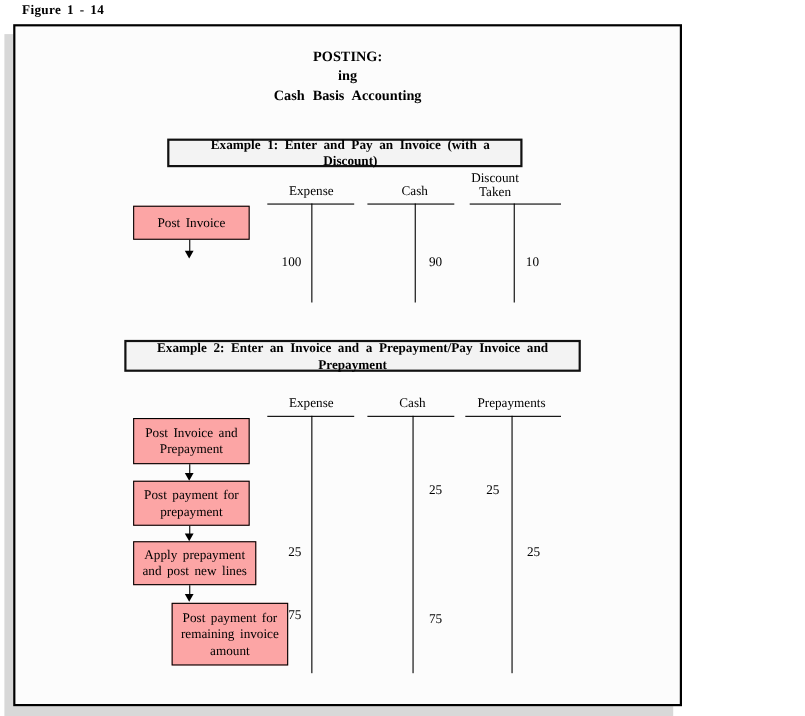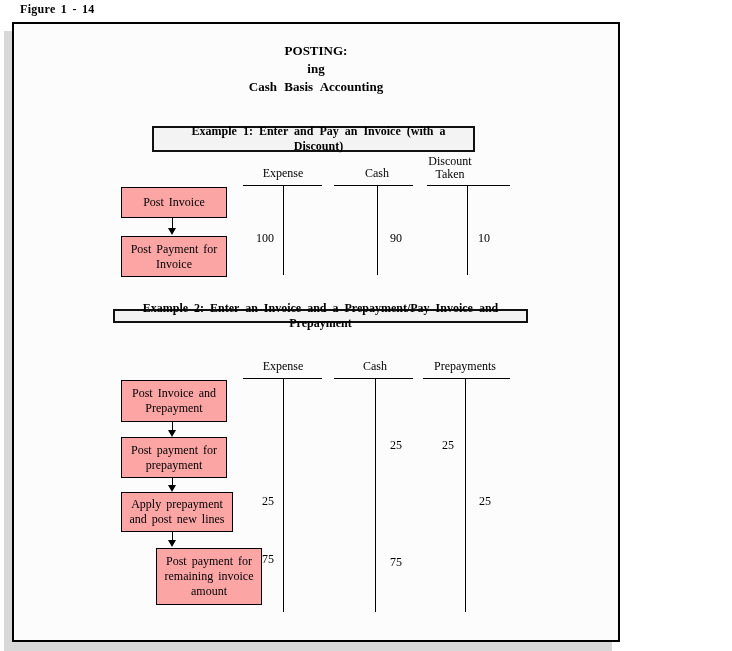--- a/index.html
+++ b/index.html
@@ -60,38 +60,37 @@
     <div>POSTING:</div>
     <div>ing</div>
     <div>Cash Basis Accounting</div>
   </div>
 
   <div class="ex-header" style="left:138px;top:102px;width:323px;height:26px;padding-left:10px;">Example 1: Enter and Pay an Invoice (with a Discount)</div>
 
   <div class="flowbox" style="left:107px;top:163px;width:106px;height:31px;">Post Invoice</div>
   <div class="arrow-line" style="left:158px;top:194px;height:11px;"></div>
   <div class="arrow-head" style="left:154px;top:204px;"></div>
-  <div class="flowbox" style="left:107px;top:212px;width:106px;height:41px;">Post Payment for Invoice</div>
 
   <div class="acct-label" style="left:229px;top:143px;width:80px;">Expense</div>
   <div class="hline" style="left:229px;top:161px;width:79px;"></div>
   <div class="vline" style="left:269px;top:161px;height:90px;"></div>
   <div class="amt r" style="left:230px;top:207px;">100</div>
 
   <div class="acct-label" style="left:323px;top:143px;width:80px;">Cash</div>
   <div class="hline" style="left:320px;top:161px;width:79px;"></div>
   <div class="vline" style="left:363px;top:161px;height:90px;"></div>
   <div class="amt" style="left:376px;top:207px;">90</div>
 
   <div class="acct-label" style="left:406px;top:131px;width:60px;">Discount Taken</div>
   <div class="hline" style="left:413px;top:161px;width:83px;"></div>
   <div class="vline" style="left:453px;top:161px;height:90px;"></div>
   <div class="amt" style="left:464px;top:207px;">10</div>
 
-  <div class="ex-header" style="left:99px;top:285px;width:415px;height:14px;">Example 2: Enter an Invoice and a Prepayment/Pay Invoice and Prepayment</div>
+  <div class="ex-header" style="left:99px;top:285px;width:415px;height:29px;">Example 2: Enter an Invoice and a Prepayment/Pay Invoice and Prepayment</div>
 
   <div class="flowbox" style="left:107px;top:356px;width:106px;height:42px;">Post Invoice and Prepayment</div>
   <div class="arrow-line" style="left:158px;top:398px;height:9px;"></div>
   <div class="arrow-head" style="left:154px;top:406px;"></div>
   <div class="flowbox" style="left:107px;top:413px;width:106px;height:41px;">Post payment for prepayment</div>
   <div class="arrow-line" style="left:158px;top:454px;height:8px;"></div>
   <div class="arrow-head" style="left:154px;top:461px;"></div>
   <div class="flowbox" style="left:107px;top:468px;width:112px;height:40px;">Apply prepayment and post new lines</div>
   <div class="arrow-line" style="left:158px;top:508px;height:9px;"></div>
   <div class="arrow-head" style="left:154px;top:516px;"></div>

